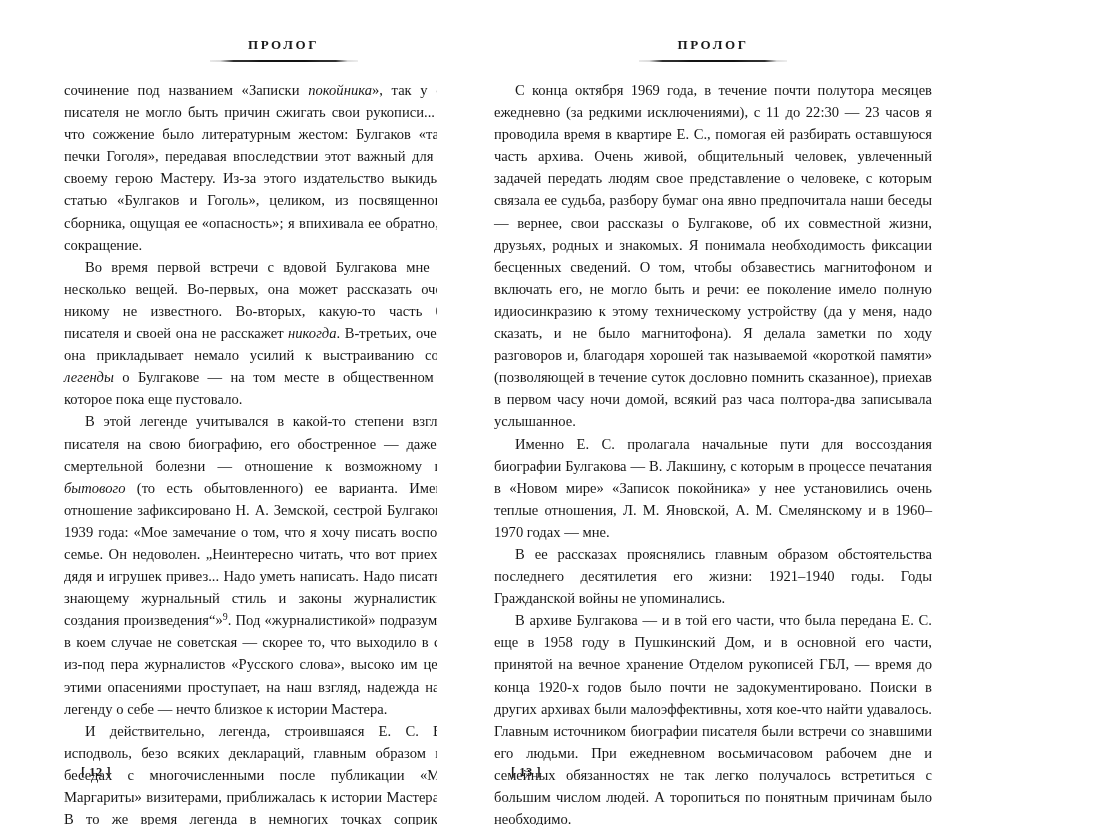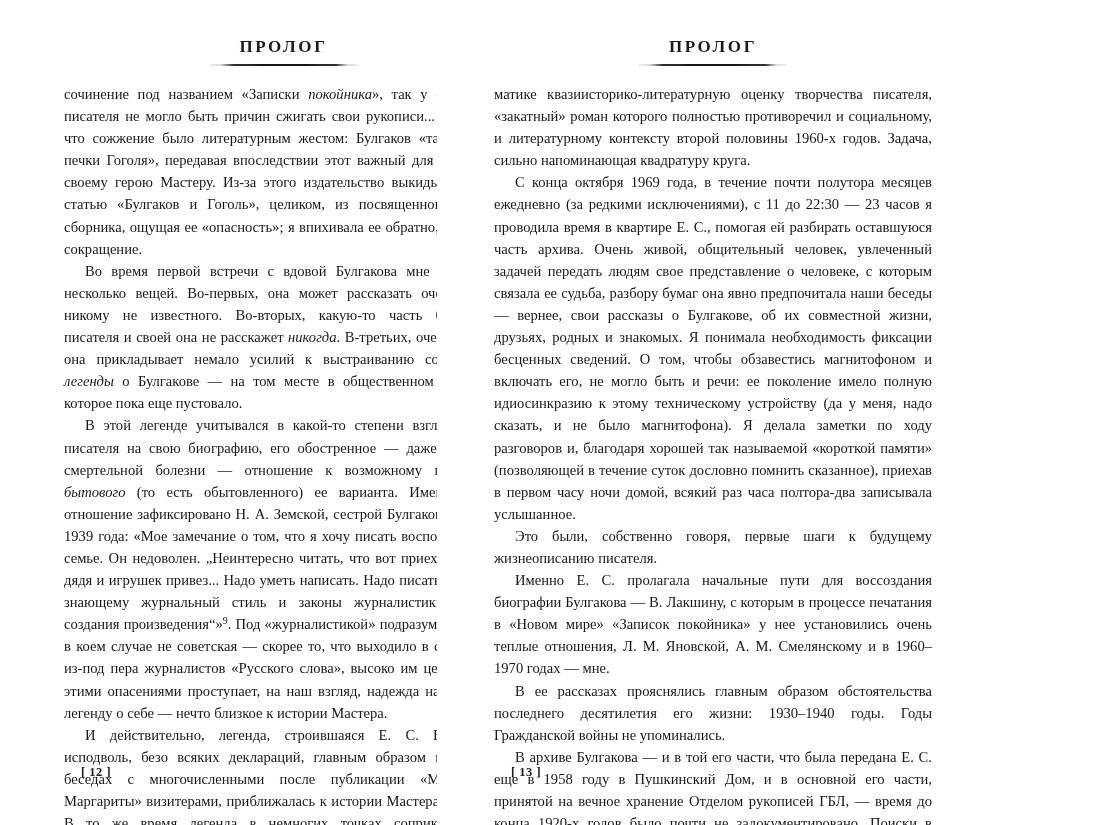--- a/index.html
+++ b/index.html
@@ -52,21 +52,21 @@
   }
 
   
   .running-head {
     padding-top: 38px;
     text-align: center;
   }
   .running-head-text {
     font-family: "Liberation Serif", "DejaVu Serif", serif;
     font-weight: 700;
-    font-size: 17px;
+    font-size: 13px;
     letter-spacing: 2.6px;
     text-transform: uppercase;
     color: #1a1a1a;
     display: block;
     line-height: 1;
   }
 
   .head-rule {
     margin: 9px auto 0;
     width: 148px;
@@ -151,25 +151,23 @@
 
   <div class="page page-right">
     <div class="page-inner">
 
       <div class="running-head">
         <span class="running-head-text">ПРОЛОГ</span>
         <div class="head-rule"></div>
       </div>
 
       <div class="body-text">
-        <p class="no-indent">матике квазиисторико-литературную оценку творчества писателя, «закатный» роман которого полностью противоречил и социальному, и литературному контексту второй половины 1960-х годов. Задача, сильно напоминающая квадратуру круга.</p>
         <p>С конца октября 1969 года, в течение почти полутора месяцев ежедневно (за редкими исключениями), с 11 до 22:30 — 23 часов я проводила время в квартире Е. С., помогая ей разбирать оставшуюся часть архива. Очень живой, общительный человек, увлеченный задачей передать людям свое представление о человеке, с которым связала ее судьба, разбору бумаг она явно предпочитала наши беседы — вернее, свои рассказы о Булгакове, об их совместной жизни, друзьях, родных и знакомых. Я понимала необходимость фиксации бесценных сведений. О том, чтобы обзавестись магнитофоном и включать его, не могло быть и речи: ее поколение имело полную идиосинкразию к этому техническому устройству (да у меня, надо сказать, и не было магнитофона). Я делала заметки по ходу разговоров и, благодаря хорошей так называемой «короткой памяти» (позволяющей в течение суток дословно помнить сказанное), приехав в первом часу ночи домой, всякий раз часа полтора-два записывала услышанное.</p>
-        <p>Это были, собственно говоря, первые шаги к будущему жизнеописанию писателя.</p>
         <p>Именно Е. С. пролагала начальные пути для воссоздания биографии Булгакова — В. Лакшину, с которым в процессе печатания в «Новом мире» «Записок покойника» у нее установились очень теплые отношения, Л. М. Яновской, А. М. Смелянскому и в 1960–1970 годах — мне.</p>
-        <p>В ее рассказах прояснялись главным образом обстоятельства последнего десятилетия его жизни: 1930–1940 годы. Годы Гражданской войны не упоминались.</p>
+        <p>В ее рассказах прояснялись главным образом обстоятельства последнего десятилетия его жизни: 1921–1940 годы. Годы Гражданской войны не упоминались.</p>
         <p>В архиве Булгакова — и в той его части, что была передана Е. С. еще в 1958 году в Пушкинский Дом, и в основной его части, принятой на вечное хранение Отделом рукописей ГБЛ, — время до конца 1920-х годов было почти не задокументировано. Поиски в других архивах были малоэффективны, хотя кое-что найти удавалось. Главным источником биографии писателя были встречи со знавшими его людьми. При ежедневном восьмичасовом рабочем дне и семейных обязанностях не так легко получалось встретиться с большим числом людей. А торопиться по понятным причинам было необходимо.</p>
       </div>
 
       <div class="folio">[ 13 ]</div>
     </div>
   </div>
 
 </div>
 
 </body></html>

